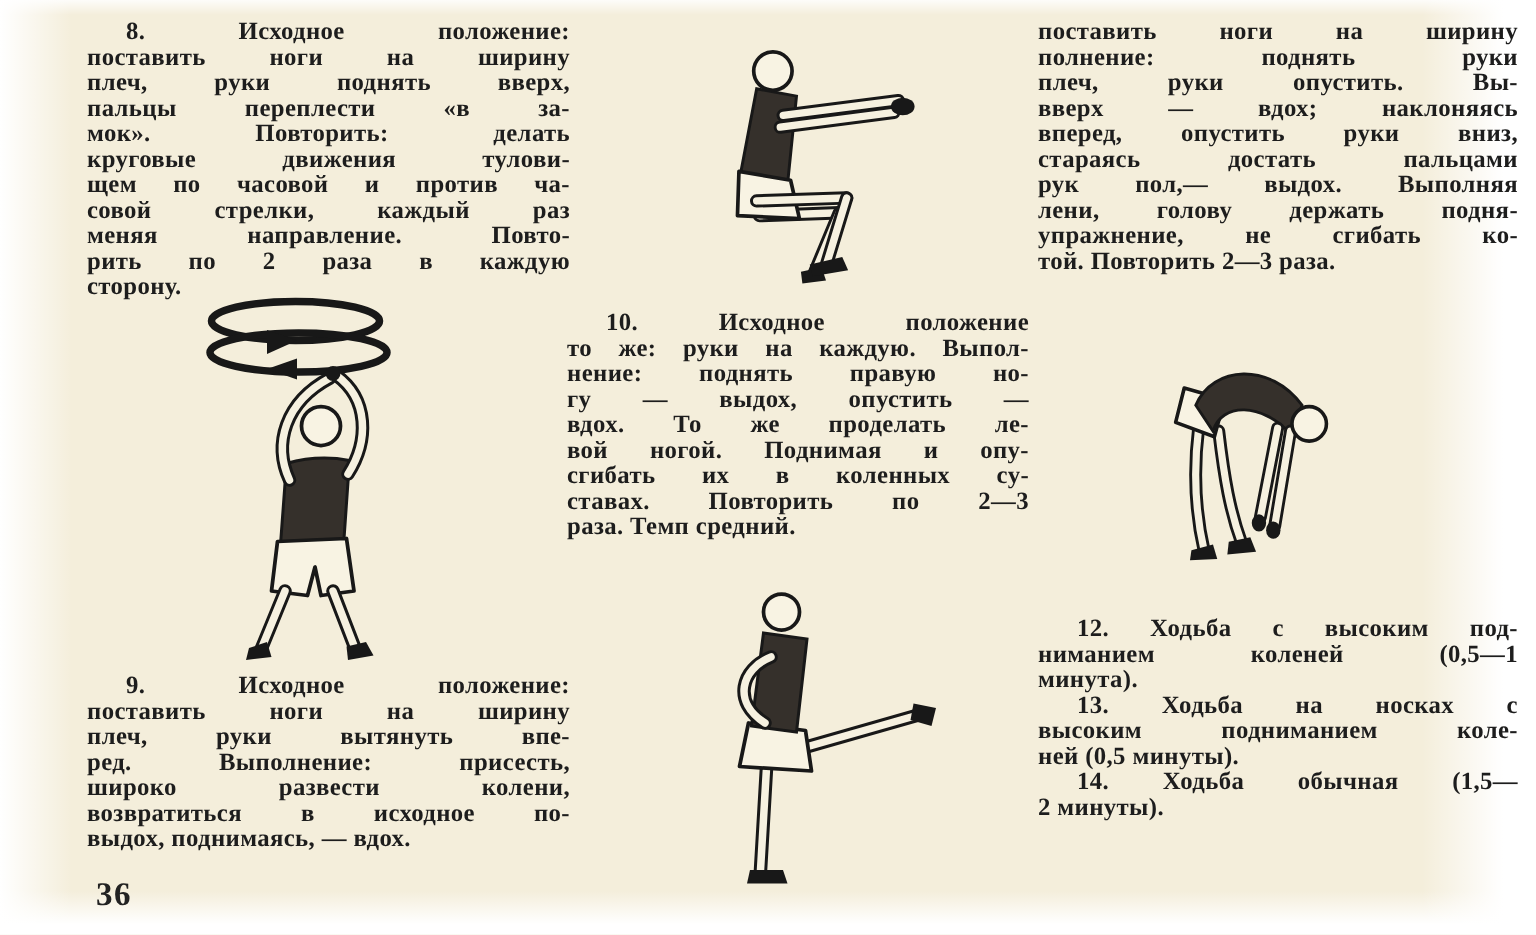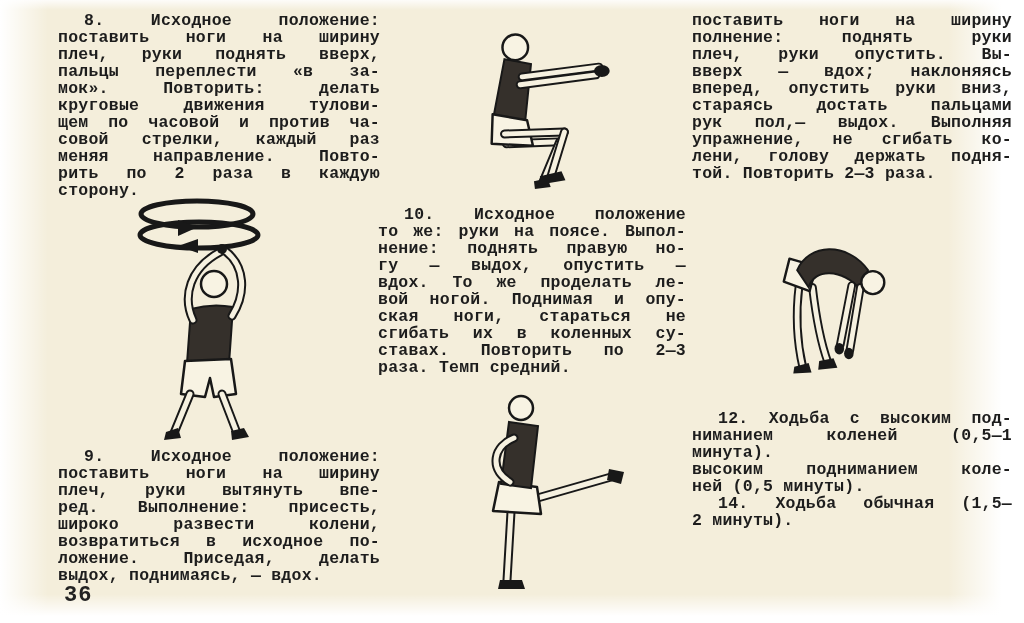--- a/index.html
+++ b/index.html
@@ -3,21 +3,21 @@
 <meta charset="utf-8">
 <style>
   html,body{margin:0;padding:0;}
   body{width:1024px;height:623px;overflow:hidden;background:#ffffff;}
   .page{
     position:relative;width:1024px;height:623px;
     background:
       linear-gradient(90deg, #ffffff 0px, rgba(255,255,255,0) 48px, rgba(255,255,255,0) 948px, #ffffff 1002px),
       linear-gradient(180deg, rgba(255,255,255,.85) 0px, rgba(255,255,255,0) 10px, rgba(255,255,255,0) 594px, #ffffff 616px),
       #f4eedb;
-    font-family:Liberation Mono, monospace;
+    font-family:Liberation Serif, serif;
     color:#1d1d1d;
   }
   .txt{
     position:absolute;
     font-weight:700;
     font-size:16.5px;
     line-height:17px;
     letter-spacing:.25px;
     color:#1d1d1d;
   }
@@ -85,21 +85,20 @@
     </svg>
   </figure>
 
   <section class="txt" style="left:58px;top:448px;width:322px">
       <div class="tline first">9. Исходное положение:</div>
       <div class="tline">поставить ноги на ширину</div>
       <div class="tline">плеч, руки вытянуть впе-</div>
       <div class="tline">ред. Выполнение: присесть,</div>
       <div class="tline">широко развести колени,</div>
       <div class="tline">возвратиться в исходное по-</div>
-      <div class="tline">ложение. Приседая, делать</div>
       <div class="tline last">выдох, поднимаясь, — вдох.</div>
     </section>
 
   <figure class="fig" style="left:436px;top:10px;width:190px;height:182px" role="img" aria-label="приседание, руки вытянуты вперед">
     <svg viewBox="0 0 190 185">
       <path class="limb-b" d="M70,136 L124,134"></path>
       <path class="limb-w" d="M70,136 L124,134"></path>
       <path class="limb-b" d="M124,134 L107,175"></path>
       <path class="limb-w" d="M124,134 L107,175"></path>
       <path class="ink" d="M98,174 L112,171 L115,180 L99,182 Z"></path>
@@ -114,26 +113,25 @@
       <path class="limb-w" d="M86,68 L164,58"></path>
       <path class="limb-b" d="M84,76 L161,66"></path>
       <path class="limb-w" d="M84,76 L161,66"></path>
       <ellipse class="ink" cx="167" cy="62" rx="8" ry="6"></ellipse>
       <circle class="skin" cx="79" cy="38" r="13"></circle>
     </svg>
   </figure>
 
   <section class="txt" style="left:378px;top:206px;width:308px">
       <div class="tline first">10. Исходное положение</div>
-      <div class="tline">то же: руки на поясе. Выпол-</div>
+      <div class="tline">то же: руки на каждую. Выпол-</div>
       <div class="tline">нение: поднять правую но-</div>
       <div class="tline">гу — выдох, опустить —</div>
       <div class="tline">вдох. То же проделать ле-</div>
       <div class="tline">вой ногой. Поднимая и опу-</div>
-      <div class="tline">ская ноги, стараться не</div>
       <div class="tline">сгибать их в коленных су-</div>
       <div class="tline">ставах. Повторить по 2—3</div>
       <div class="tline last">раза. Темп средний.</div>
     </section>
 
   <figure class="fig" style="left:430px;top:384px;width:200px;height:210px" role="img" aria-label="подъем прямой ноги вперед, руки на поясе">
     <svg viewBox="0 0 200 210">
       <path class="limb-b" d="M81,128 L77,196"></path>
       <path class="limb-w" d="M81,128 L77,196"></path>
       <path class="ink" d="M70,196 L92,196 L95,205 L68,205 Z"></path>
@@ -149,22 +147,22 @@
   </figure>
 
   <section class="txt" style="left:692px;top:12px;width:320px">
       <div class="tline">поставить ноги на ширину</div>
       <div class="tline">полнение: поднять руки</div>
       <div class="tline">плеч, руки опустить. Вы-</div>
       <div class="tline">вверх — вдох; наклоняясь</div>
       <div class="tline">вперед, опустить руки вниз,</div>
       <div class="tline">стараясь достать пальцами</div>
       <div class="tline">рук пол,— выдох. Выполняя</div>
+      <div class="tline">лени, голову держать подня-</div>
       <div class="tline">упражнение, не сгибать ко-</div>
-      <div class="tline">лени, голову держать подня-</div>
       <div class="tline last">той. Повторить 2—3 раза.</div>
     </section>
 
   <figure class="fig" style="left:752px;top:228px;width:165px;height:158px" role="img" aria-label="наклон вперед, пальцы рук к полу">
     <svg viewBox="0 0 170 165">
       <path class="limb-b" d="M48,60 C44,92 46,120 52,146"></path>
       <path class="limb-w" d="M48,60 C44,92 46,120 52,146"></path>
       <path class="limb-b" d="M62,62 C66,96 70,118 78,140"></path>
       <path class="limb-w" d="M62,62 C66,96 70,118 78,140"></path>
       <path class="ink" d="M43,145 L58,141 L61,151 L42,152 Z"></path>
@@ -181,20 +179,21 @@
     </svg>
   </figure>
 
   <section class="txt" style="left:692px;top:410px;width:320px">
     <div>
         <div class="tline first">12. Ходьба с высоким под-</div>
         <div class="tline">ниманием коленей (0,5—1</div>
         <div class="tline last">минута).</div>
       </div>
     <div>
+        <div class="tline first">13. Ходьба на носках с</div>
         <div class="tline">высоким подниманием коле-</div>
         <div class="tline last">ней (0,5 минуты).</div>
       </div>
     <div>
         <div class="tline first">14. Ходьба обычная (1,5—</div>
         <div class="tline last">2 минуты).</div>
       </div>
   </section>
 
   <div class="pagenum">36</div>

